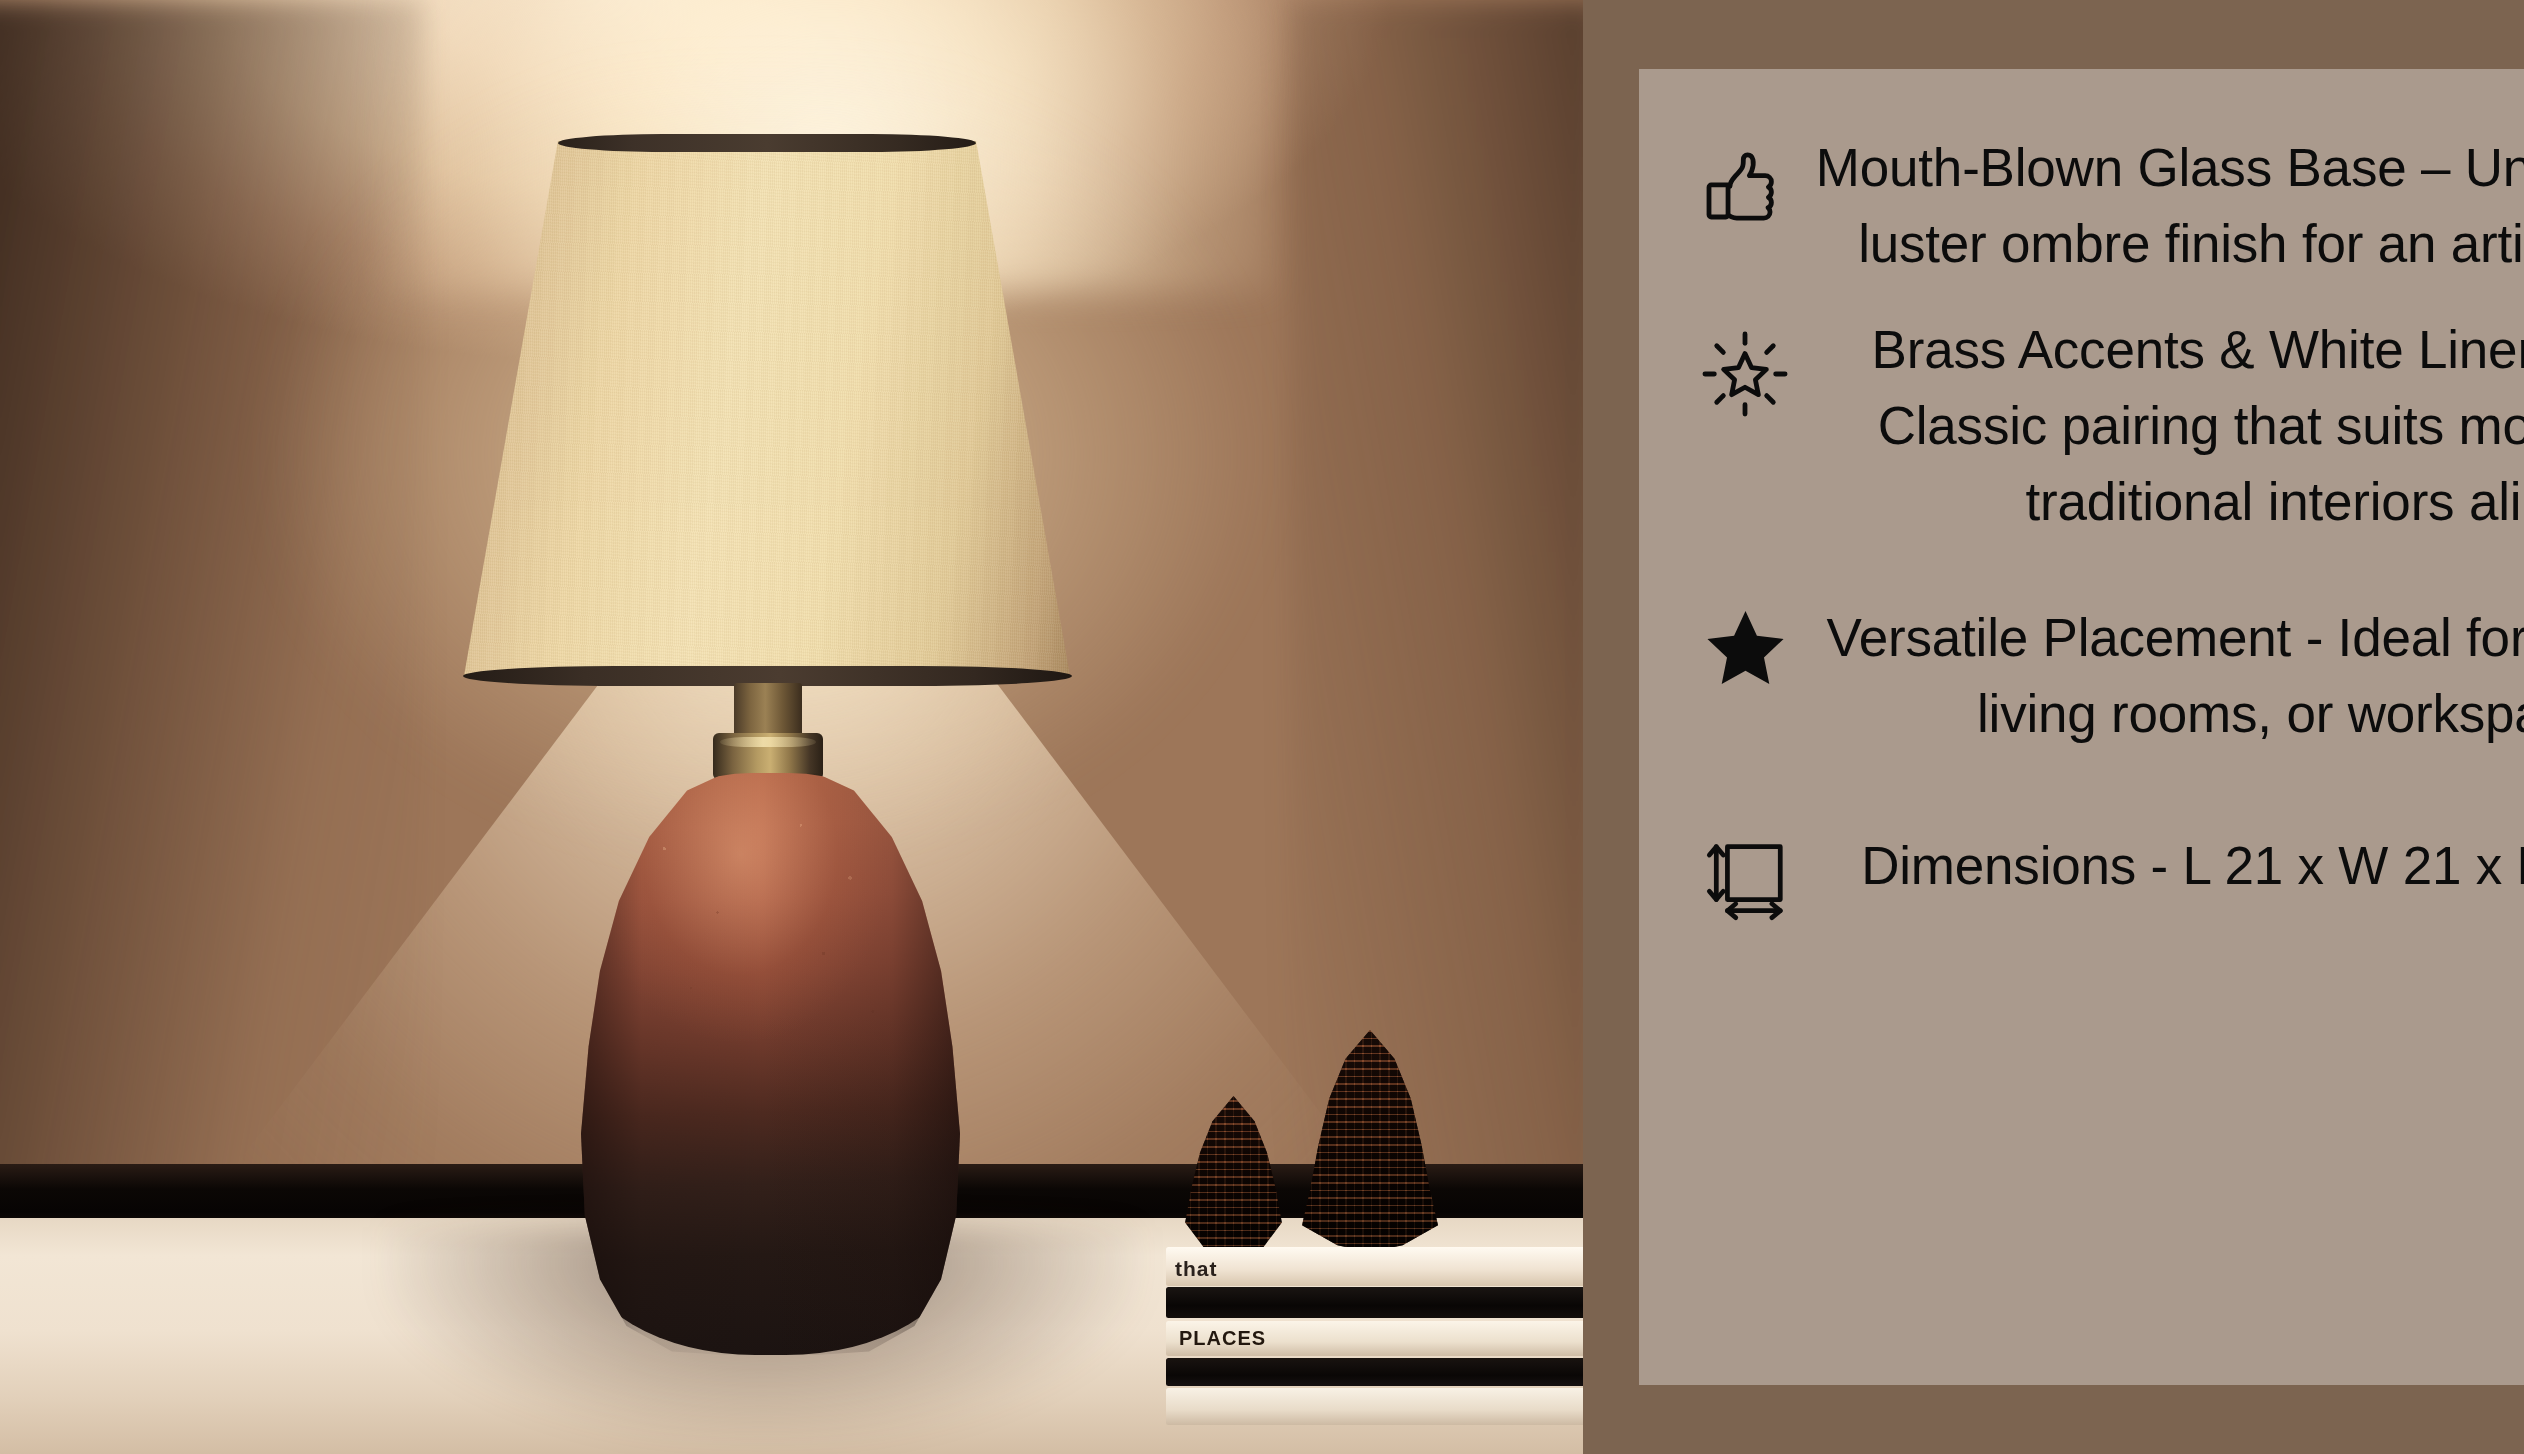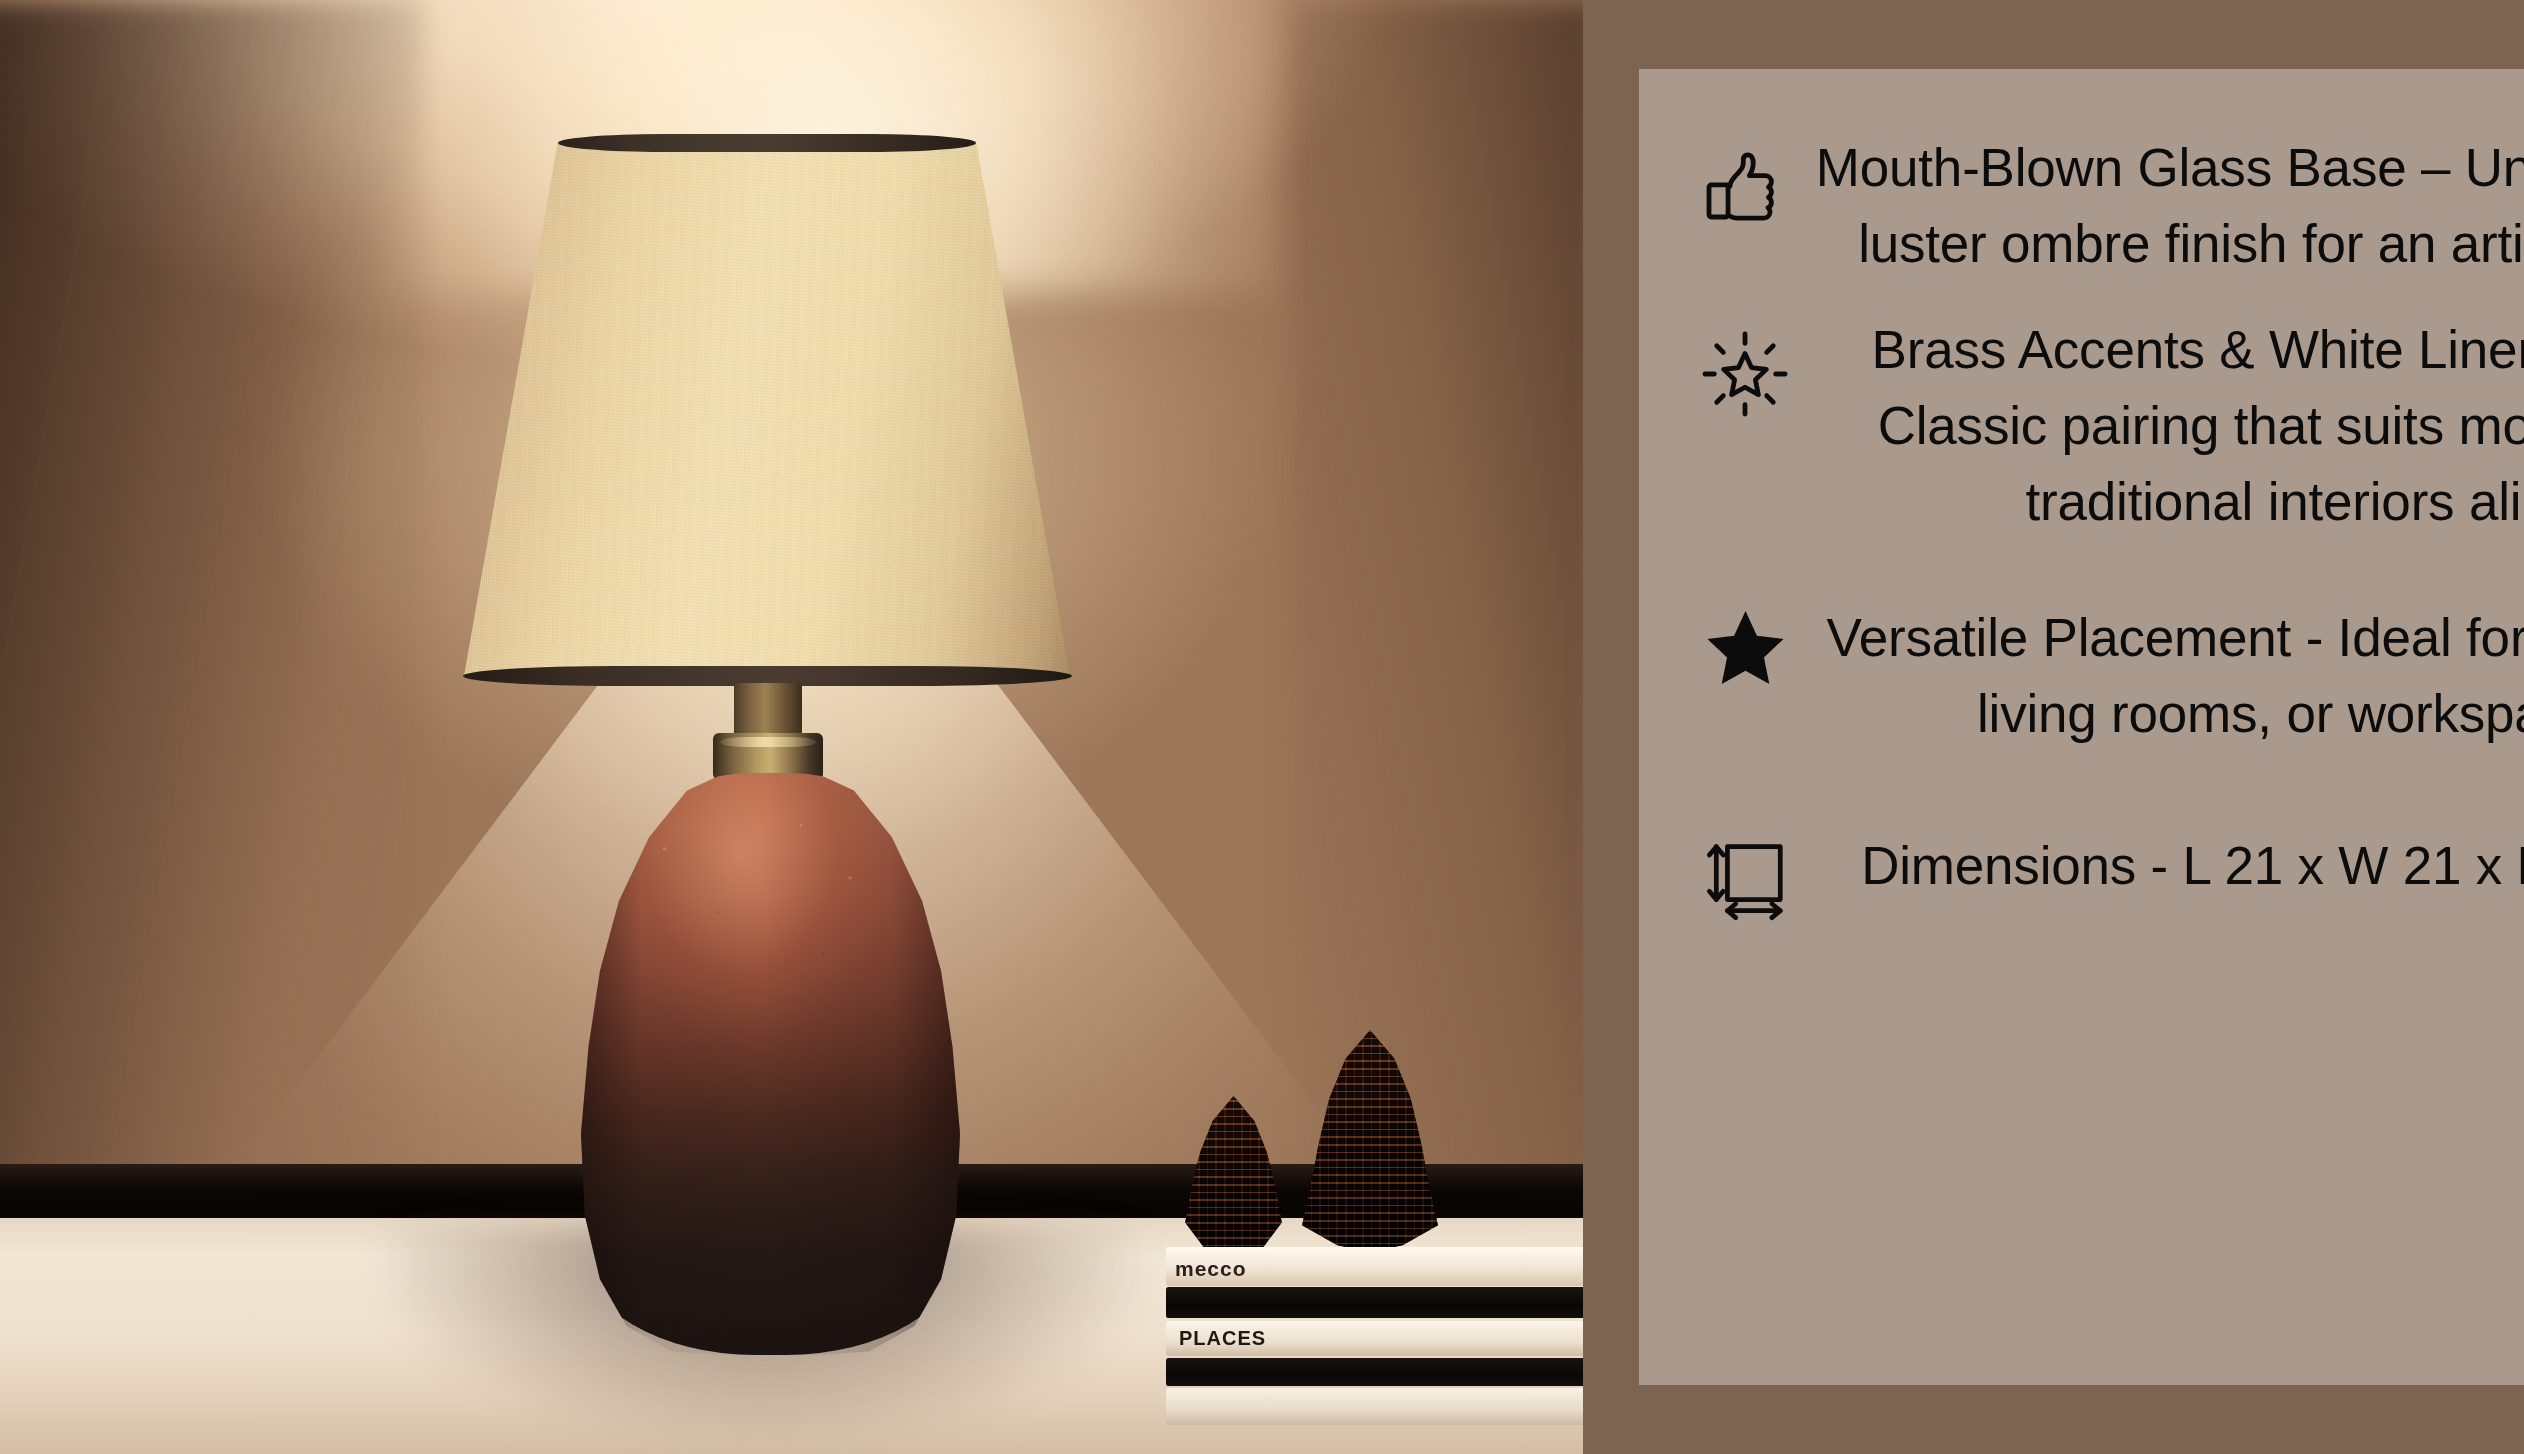--- a/index.html
+++ b/index.html
@@ -275,21 +275,21 @@
 
     <div class="books">
       <div class="pc pc-a"></div>
       <div class="pc-scales" style="left:15px; top:-151px; width:105px; height:158px;
            clip-path: polygon(50% 0%, 70% 16%, 82% 36%, 90% 58%, 96% 80%, 78% 96%, 50% 100%, 22% 96%, 4% 80%, 10% 58%, 18% 36%, 30% 16%);"></div>
       <div class="pc pc-b"></div>
       <div class="pc-scales" style="left:136px; top:-217px; width:136px; height:222px;
            clip-path: polygon(50% 0%, 68% 13%, 80% 31%, 88% 52%, 94% 72%, 100% 88%, 74% 97%, 50% 100%, 26% 97%, 0% 88%, 6% 72%, 12% 52%, 20% 31%, 32% 13%);"></div>
 
       <div class="bk bk1"></div>
-      <span class="bk-txt" style="left:9px; top:10px; font-size:21px;">mecco</span>
+      <span class="bk-txt" style="left:9px; top:10px; font-size:21px;">that</span>
       <div class="bk bk2"></div>
       <div class="bk bk3"></div>
       <span class="bk-txt" style="left:13px; top:80px; font-size:20px; color:#23180f;">PLACES</span>
       <div class="bk bk4"></div>
       <div class="bk bk5"></div>
     </div>
   </div>
 
   <div class="frame-pane">
     <div class="feature-card">

